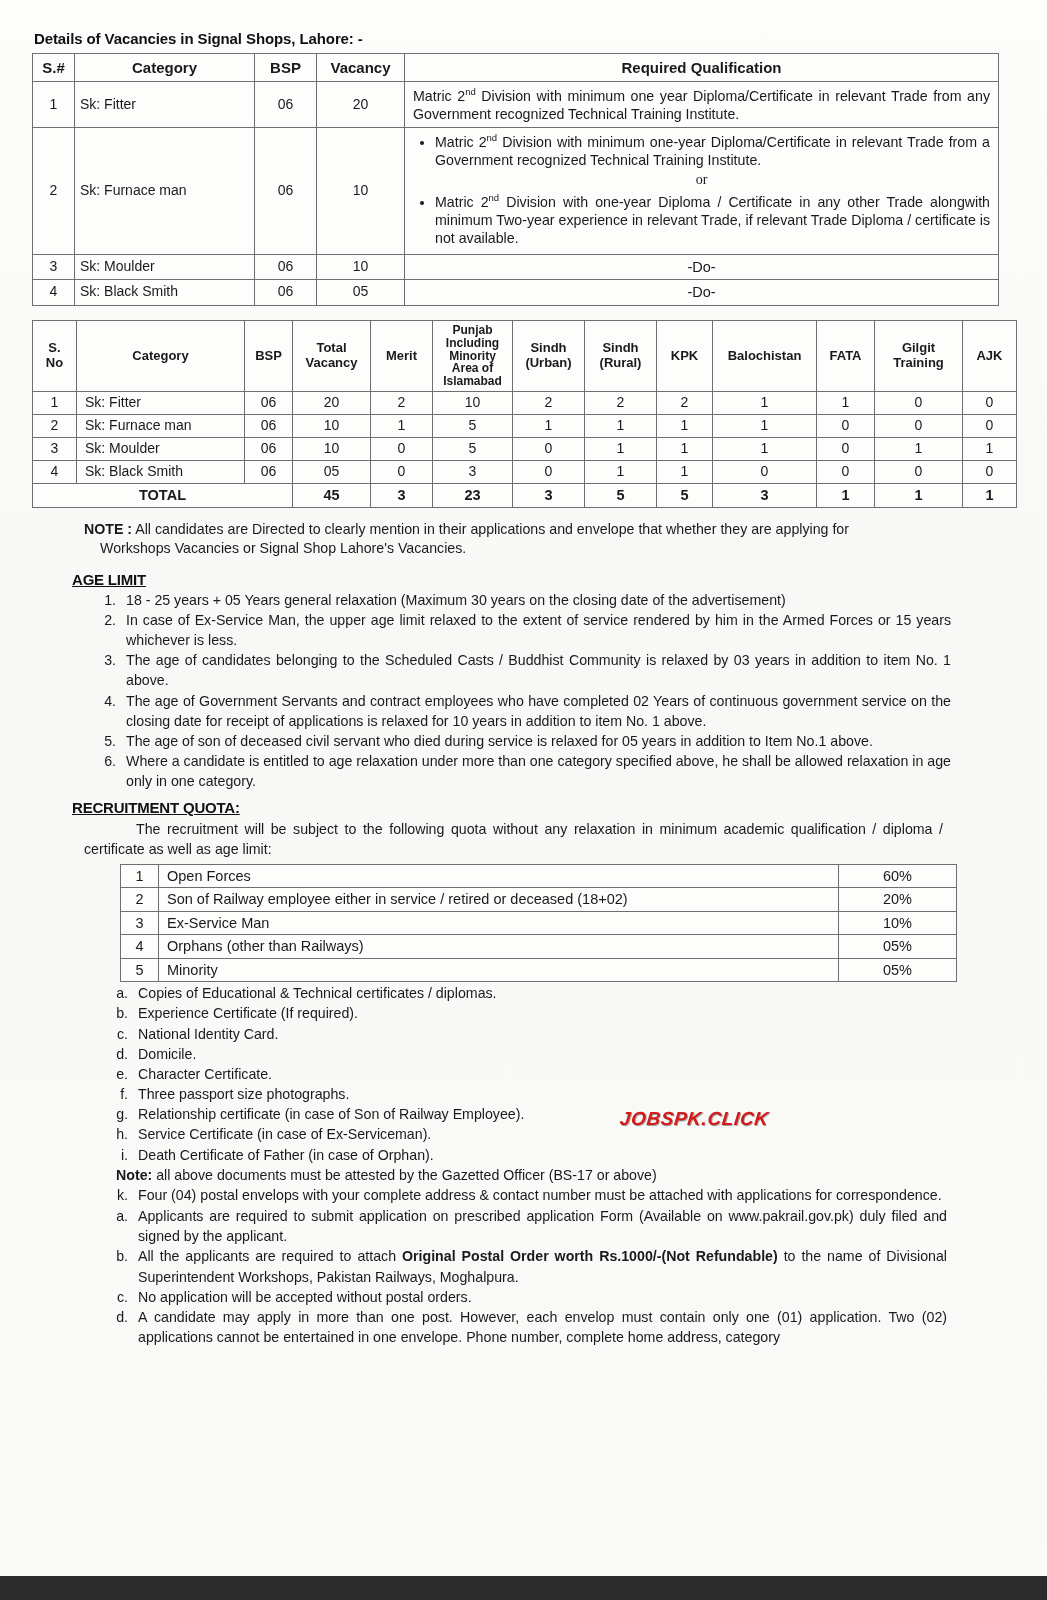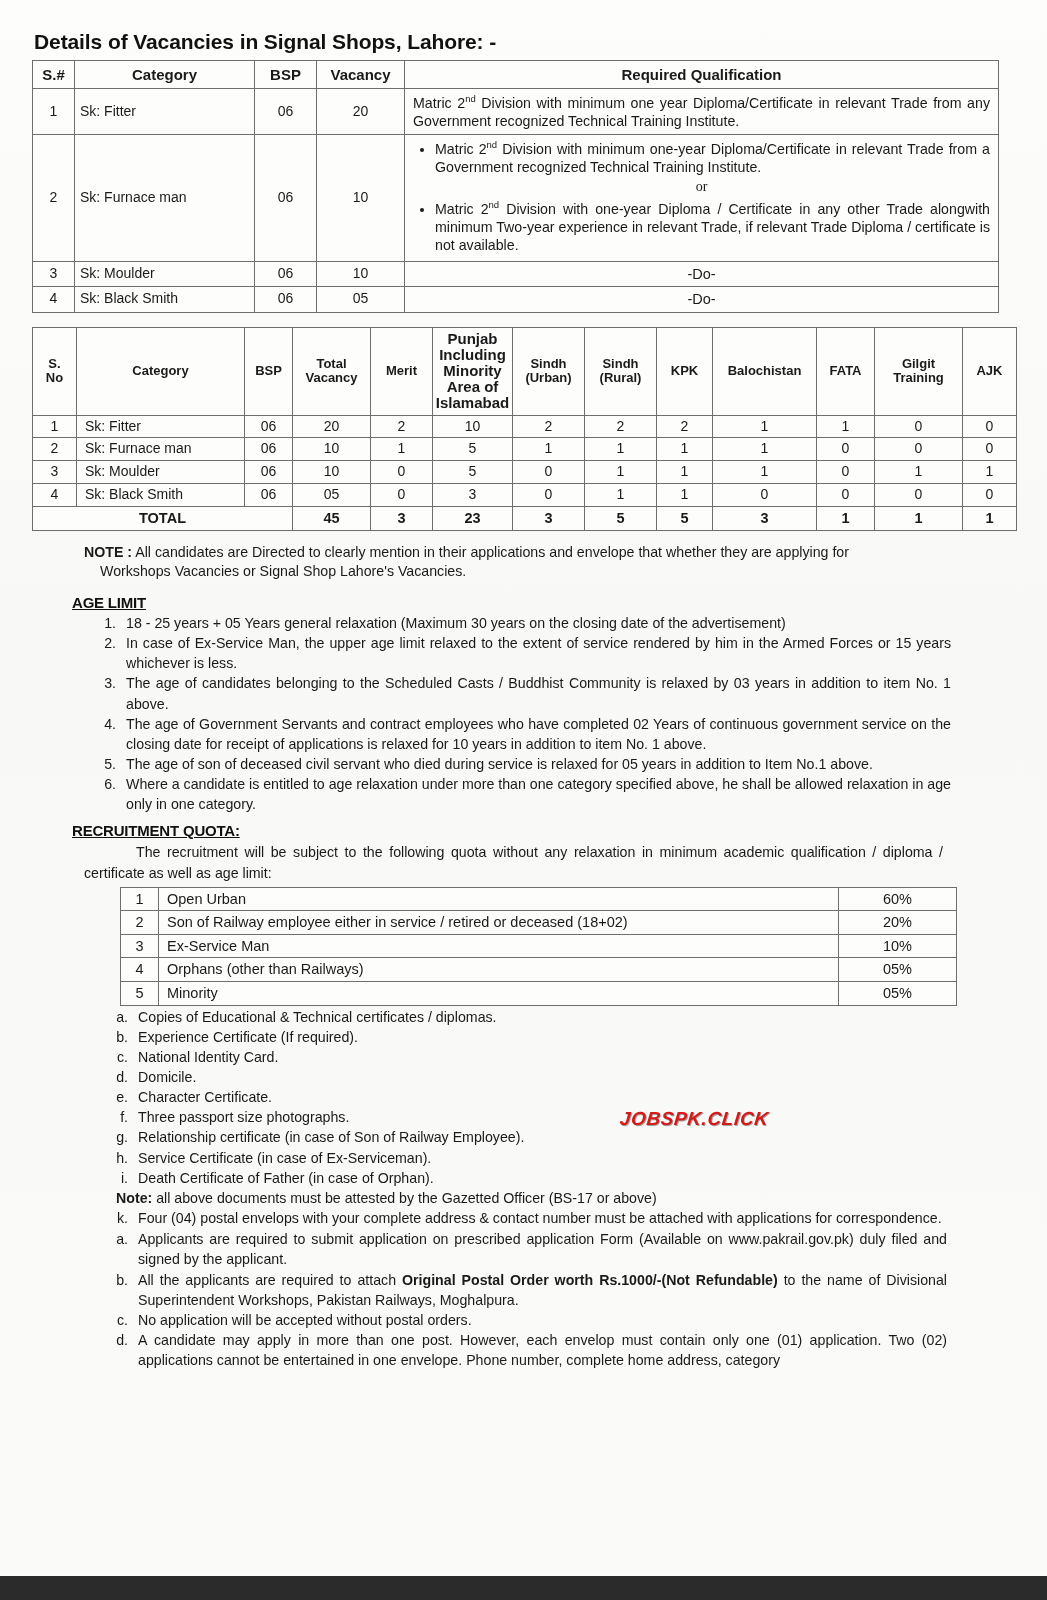--- a/index.html
+++ b/index.html
@@ -38,21 +38,21 @@
   .content {
     position: absolute;
     left: 0; top: 0;
     width: 1047px;
     padding: 30px 48px 0 32px;
     box-sizing: border-box;
   }
 
   
   .doc-title {
-    font-size: 21px;
+    font-size: 15px;
     font-weight: bold;
     color: #111;
     margin: 0 0 6px 2px;
     letter-spacing: -0.1px;
   }
   .sec-head {
     font-size: 15px;
     font-weight: bold;
     text-decoration: underline;
     color: #111;
@@ -108,21 +108,21 @@
   
   .t2 { table-layout: fixed; margin-top: 14px; }
   .t2 th {
     font-weight: bold;
     text-align: center;
     font-size: 13px;
     padding: 3px 2px;
     line-height: 1.12;
   }
   .t2 th.small {
-    font-size: 15px;
+    font-size: 12px;
     line-height: 1.08;
     margin-left: 40px;
   }
   .t2 td {
     text-align: center;
     font-size: 14px;
     padding: 2px 2px;
   }
   .t2 td.cat { text-align: left; padding-left: 8px; }
   .t2 tr.total td {
@@ -438,21 +438,21 @@
 
     <table class="t3">
       <colgroup>
           <col style="width:38px">
           <col>
           <col style="width:118px">
         </colgroup>
       <tbody>
         <tr>
           <td class="num">1</td>
-          <td>Open Urban</td>
+          <td>Open Forces</td>
           <td class="pct">60%</td>
         </tr>
         <tr>
           <td class="num">2</td>
           <td>Son of Railway employee either in service / retired or deceased (18+02)</td>
           <td class="pct">20%</td>
         </tr>
         <tr>
           <td class="num">3</td>
           <td>Ex-Service Man</td>

